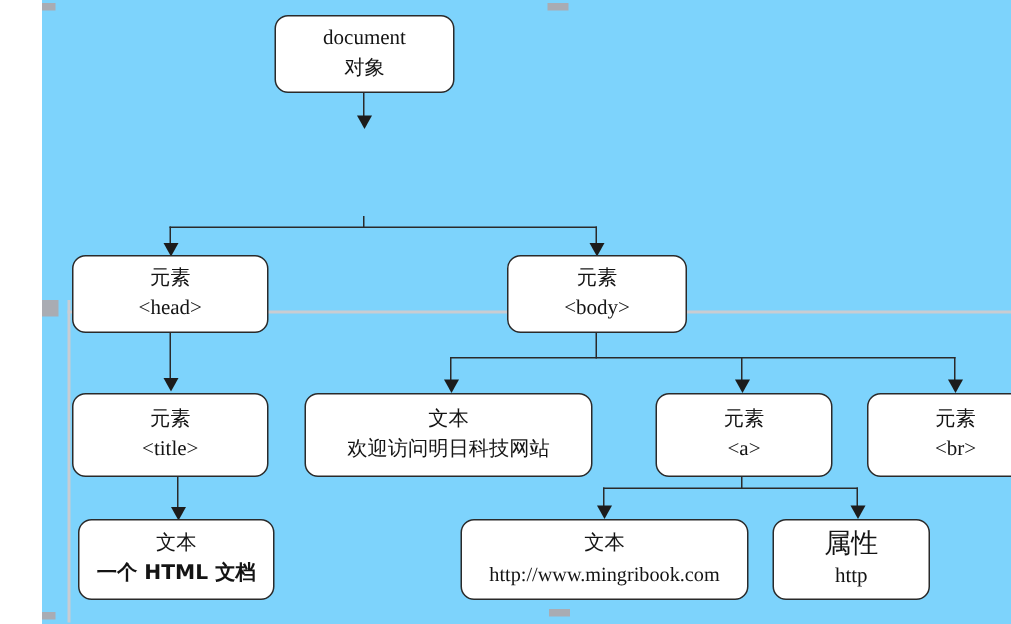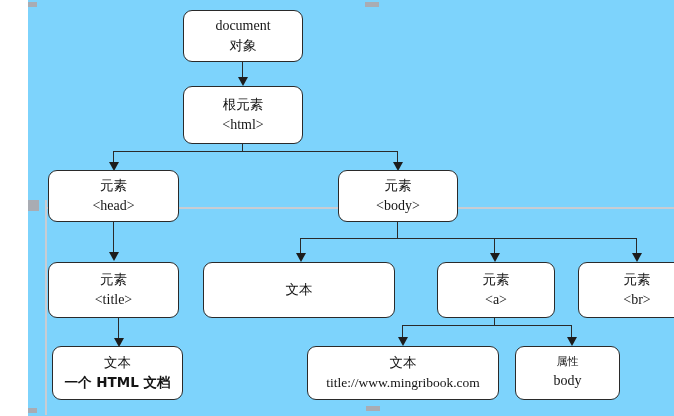--- a/index.html
+++ b/index.html
@@ -119,62 +119,59 @@
   <div class="vline" style="left:374px;top:325px;height:13px;"></div>
   <div class="arrow" style="left:370px;top:337px;"></div>
   <div class="vline" style="left:543px;top:325px;height:13px;"></div>
   <div class="arrow" style="left:539px;top:337px;"></div>
 
   <div class="node" style="left:155px;top:10px;width:120px;height:52px;">
     <span class="l1">document</span>
     <span class="l2" style="font-family:'DejaVu Sans',sans-serif;font-size:13.5px;">对象</span>
   </div>
 
-  <div class="node" style="left:155px;top:86px;width:120px;height:58px;">
-    <span class="l1" style="font-family:'DejaVu Sans',sans-serif;font-size:13.5px;">根元素</span>
-    <span class="l2">&lt;html&gt;</span>
-  </div>
 
   <div class="node" style="left:20px;top:170px;width:131px;height:52px;">
     <span class="l1" style="font-family:'DejaVu Sans',sans-serif;font-size:13.5px;">元素</span>
     <span class="l2">&lt;head&gt;</span>
   </div>
 
   <div class="node" style="left:310px;top:170px;width:120px;height:52px;">
     <span class="l1" style="font-family:'DejaVu Sans',sans-serif;font-size:13.5px;">元素</span>
     <span class="l2">&lt;body&gt;</span>
   </div>
 
   <div class="node" style="left:20px;top:262px;width:131px;height:56px;">
     <span class="l1" style="font-family:'DejaVu Sans',sans-serif;font-size:13.5px;">元素</span>
     <span class="l2">&lt;title&gt;</span>
   </div>
 
   <div class="node" style="left:175px;top:262px;width:192px;height:56px;">
     <span class="l1" style="font-family:'DejaVu Sans',sans-serif;font-size:13.5px;">文本</span>
+    <span class="l2" style="font-family:'DejaVu Sans',sans-serif;font-size:13.5px;">欢迎访问明日科技网站</span>
   </div>
 
   <div class="node" style="left:409px;top:262px;width:118px;height:56px;">
     <span class="l1" style="font-family:'DejaVu Sans',sans-serif;font-size:13.5px;">元素</span>
     <span class="l2">&lt;a&gt;</span>
   </div>
 
   <div class="node" style="left:550px;top:262px;width:118px;height:56px;">
     <span class="l1" style="font-family:'DejaVu Sans',sans-serif;font-size:13.5px;">元素</span>
     <span class="l2">&lt;br&gt;</span>
   </div>
 
   <div class="node" style="left:24px;top:346px;width:131px;height:54px;">
     <span class="l1" style="font-family:'DejaVu Sans',sans-serif;font-size:13.5px;">文本</span>
     <span class="l2" style="font-family:'DejaVu Sans',sans-serif;font-size:13.5px;font-weight:bold;">一个 HTML 文档</span>
   </div>
 
   <div class="node" style="left:279px;top:346px;width:192px;height:54px;">
     <span class="l1" style="font-family:'DejaVu Sans',sans-serif;font-size:13.5px;">文本</span>
-    <span class="l2" style="font-size:13.5px;">title://www.mingribook.com</span>
+    <span class="l2" style="font-size:13.5px;">http://www.mingribook.com</span>
   </div>
 
   <div class="node" style="left:487px;top:346px;width:105px;height:54px;">
-    <span class="l1" style="font-family:'DejaVu Sans',sans-serif;font-size:11px;">属性</span>
-    <span class="l2">body</span>
+    <span class="l1" style="font-family:'DejaVu Sans',sans-serif;font-size:18px;">属性</span>
+    <span class="l2">http</span>
   </div>
 
 </div>
 
 </body></html>

